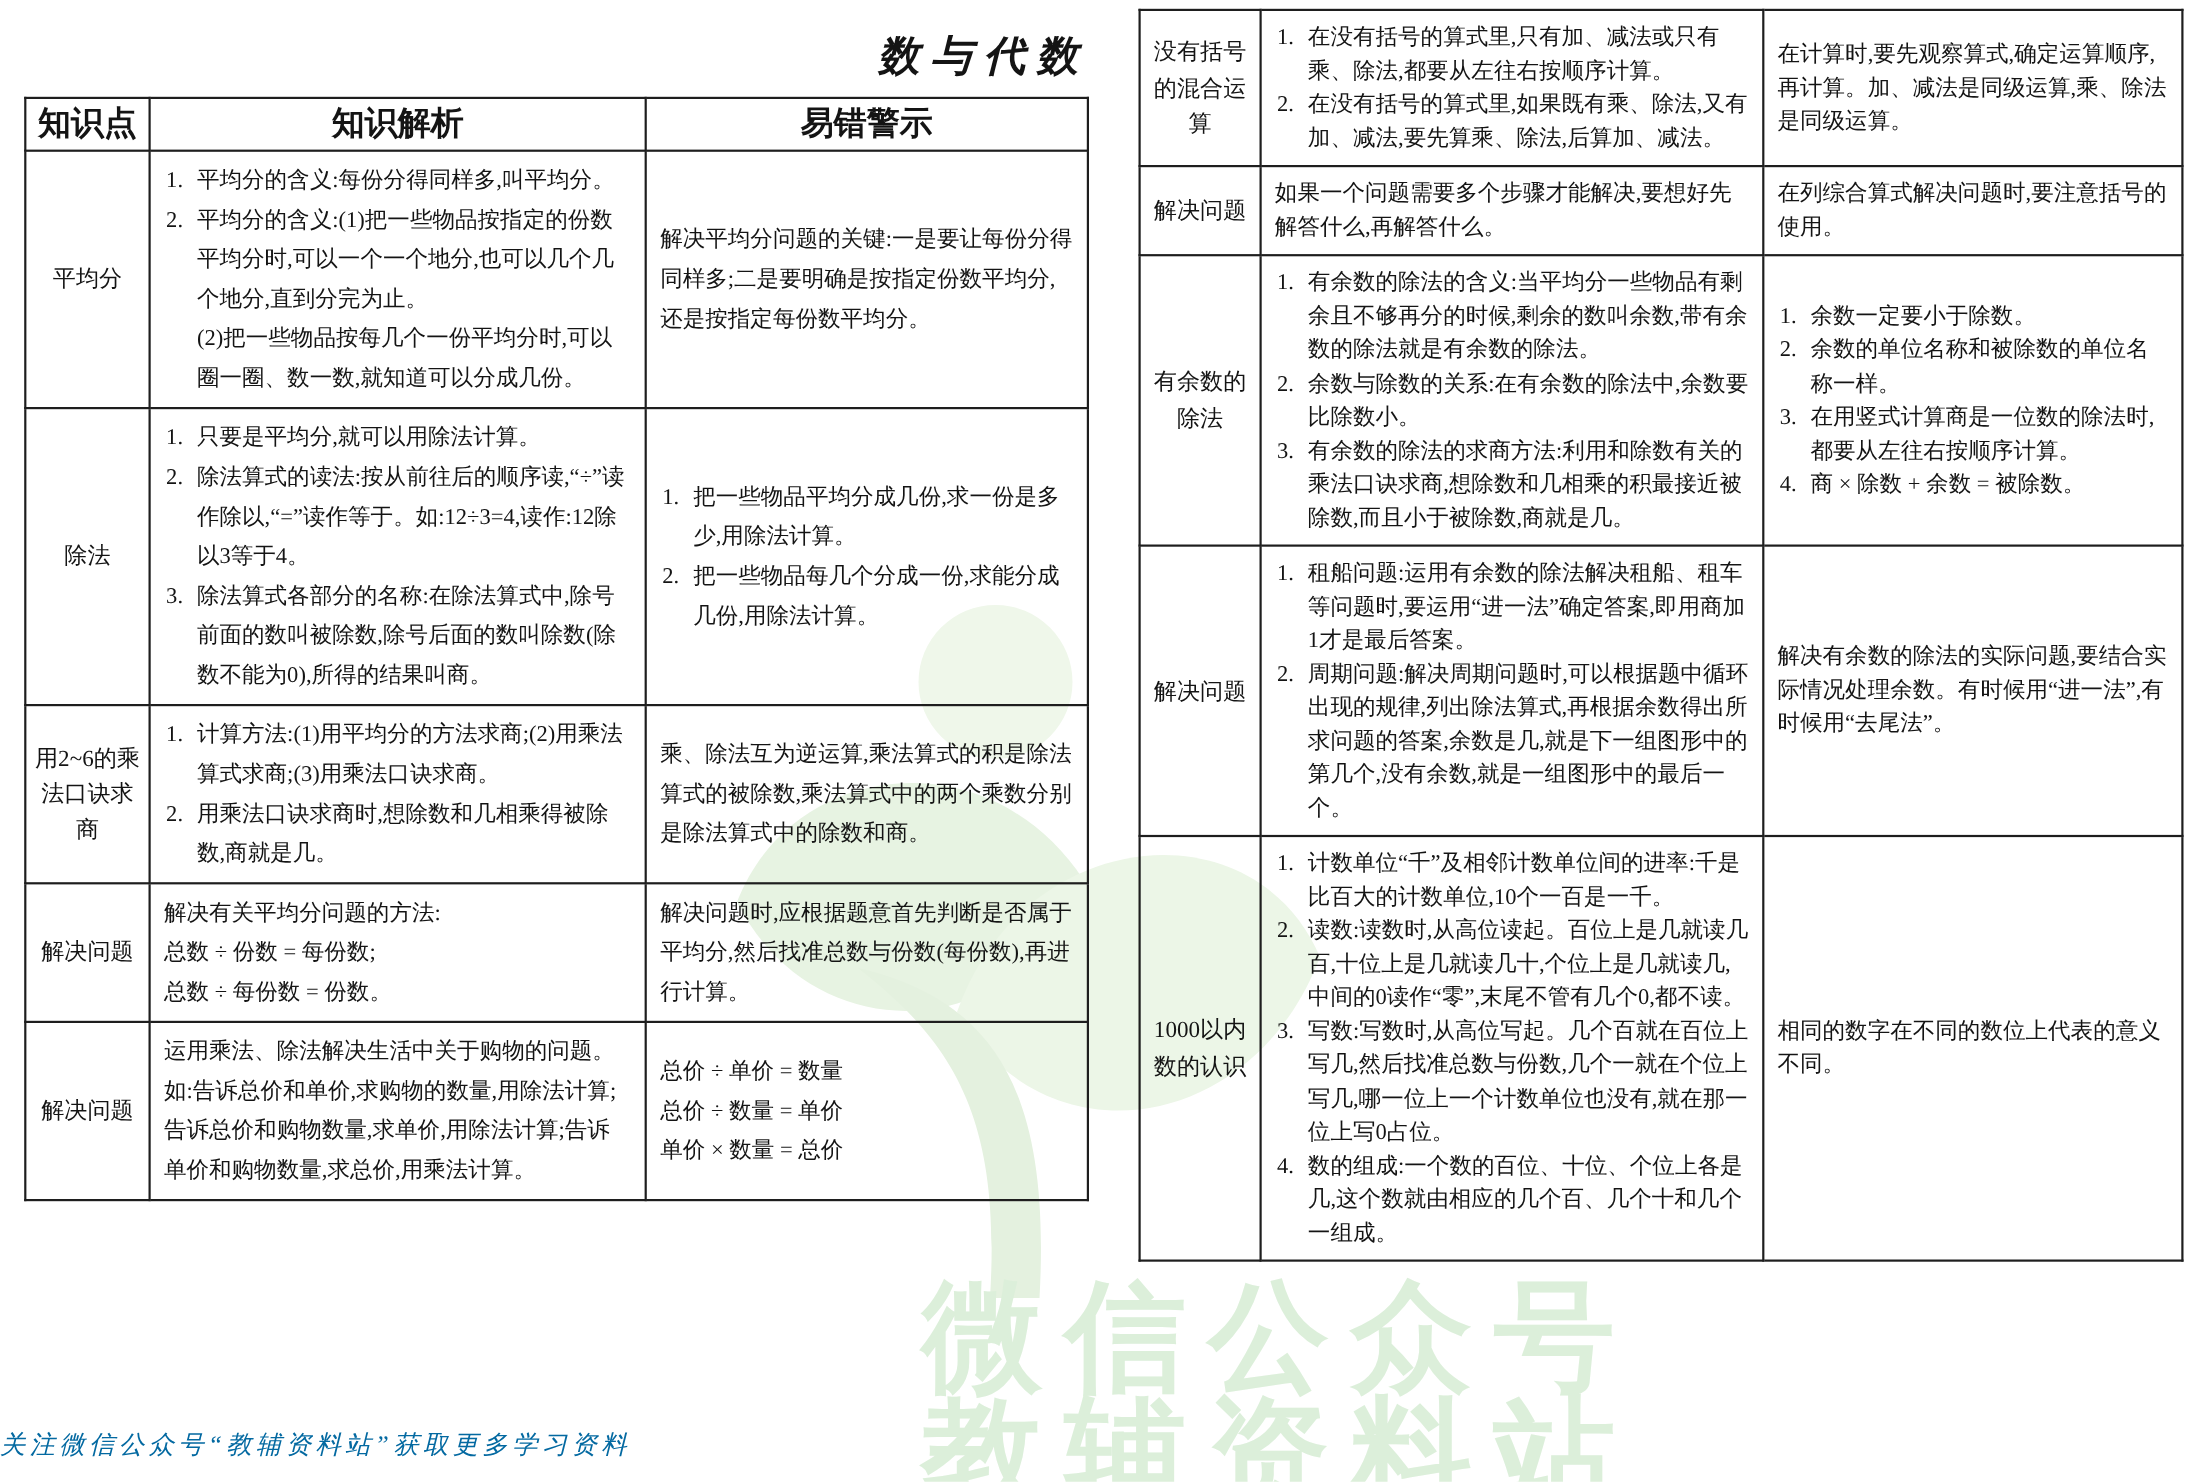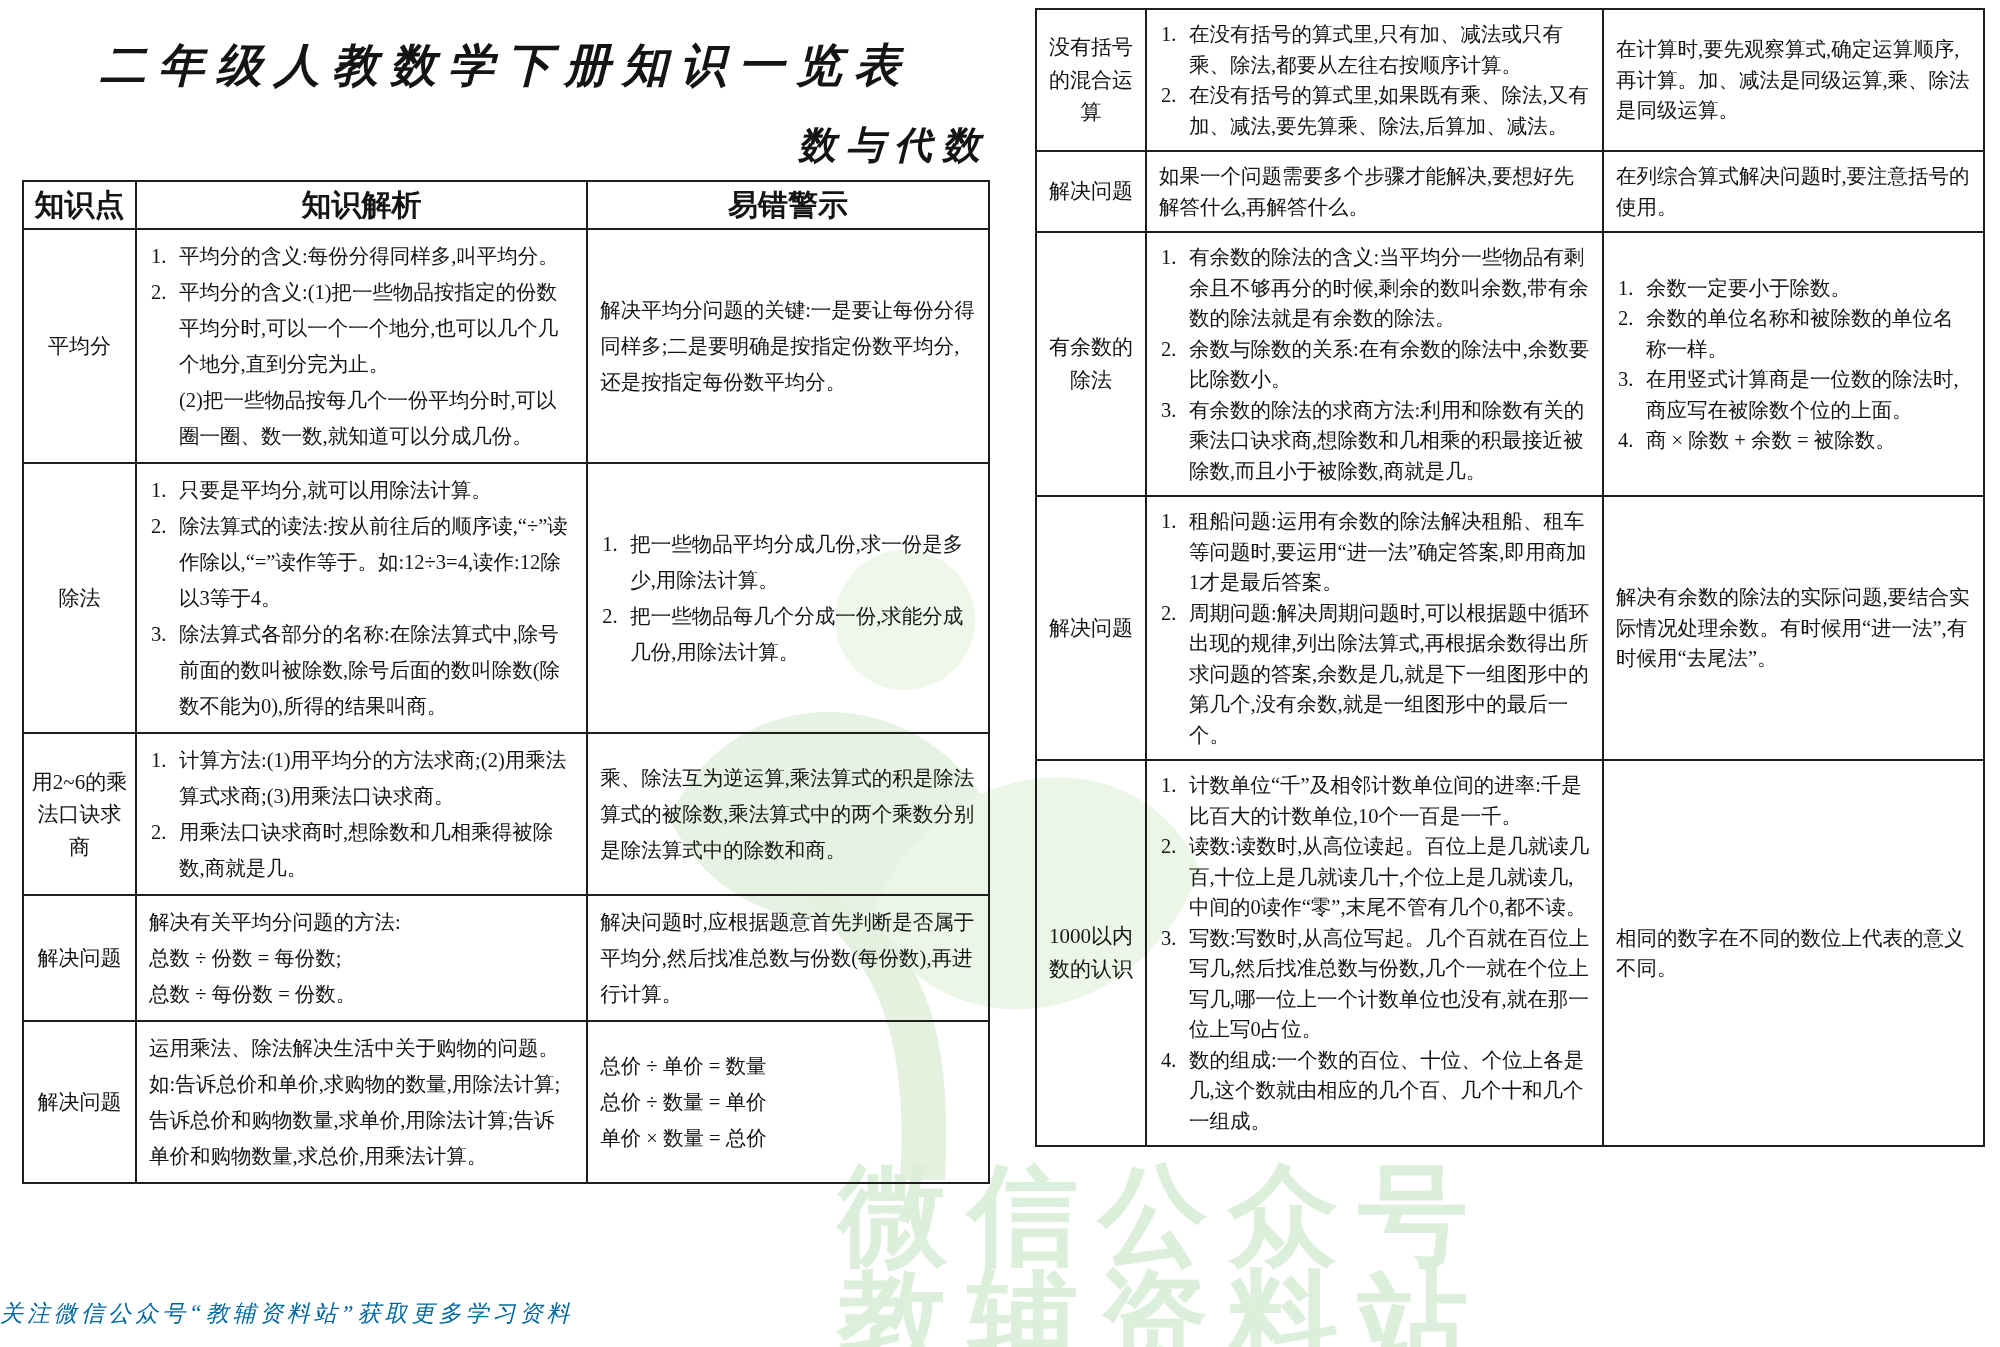--- a/index.html
+++ b/index.html
@@ -67,21 +67,20 @@
       <path d="M70,300 C120,170 300,150 385,280 C330,430 140,440 70,300 Z" fill="#e7f3e2"></path>
       <path d="M600,350 C540,210 330,230 270,400 C350,540 540,510 600,350 Z" fill="#ecf6e7"></path>
       <path d="M300,660 C310,500 270,430 180,360 C310,390 355,480 345,660 Z" fill="#e4f1df"></path>
     </g>
   </svg>
   <div class="wm-text l1">微信公众号</div>
   <div class="wm-text l2">教辅资料站</div>
 </div>
 
 <div class="left-col">
-  <div class="page-title">二年级人教数学下册知识一览表</div>
   <div class="section-title">数与代数</div>
 
   <table class="ktable">
     <colgroup>
         <col style="width:11.7%">
         <col style="width:46.7%">
         <col style="width:41.6%">
       </colgroup>
     <tbody>
         <tr>
@@ -178,21 +177,21 @@
     <tr>
       <td class="kp">有余数的除法</td>
       <td class="an">
         <div class="li"><span class="num">1.</span><span>有余数的除法的含义:当平均分一些物品有剩余且不够再分的时候,剩余的数叫余数,带有余数的除法就是有余数的除法。</span></div>
         <div class="li"><span class="num">2.</span><span>余数与除数的关系:在有余数的除法中,余数要比除数小。</span></div>
         <div class="li"><span class="num">3.</span><span>有余数的除法的求商方法:利用和除数有关的乘法口诀求商,想除数和几相乘的积最接近被除数,而且小于被除数,商就是几。</span></div>
       </td>
       <td class="wn">
         <div class="li"><span class="num">1.</span><span>余数一定要小于除数。</span></div>
         <div class="li"><span class="num">2.</span><span>余数的单位名称和被除数的单位名称一样。</span></div>
-        <div class="li"><span class="num">3.</span><span>在用竖式计算商是一位数的除法时,商应写在被除数个位的上面。</span></div>
+        <div class="li"><span class="num">3.</span><span>在用竖式计算商是一位数的除法时,都要从左往右按顺序计算。</span></div>
         <div class="li"><span class="num">4.</span><span>商 × 除数 + 余数 = 被除数。</span></div>
       </td>
     </tr>
     <tr>
       <td class="kp">解决问题</td>
       <td class="an">
         <div class="li"><span class="num">1.</span><span>租船问题:运用有余数的除法解决租船、租车等问题时,要运用“进一法”确定答案,即用商加1才是最后答案。</span></div>
         <div class="li"><span class="num">2.</span><span>周期问题:解决周期问题时,可以根据题中循环出现的规律,列出除法算式,再根据余数得出所求问题的答案,余数是几,就是下一组图形中的第几个,没有余数,就是一组图形中的最后一个。</span></div>
       </td>
       <td class="wn">

